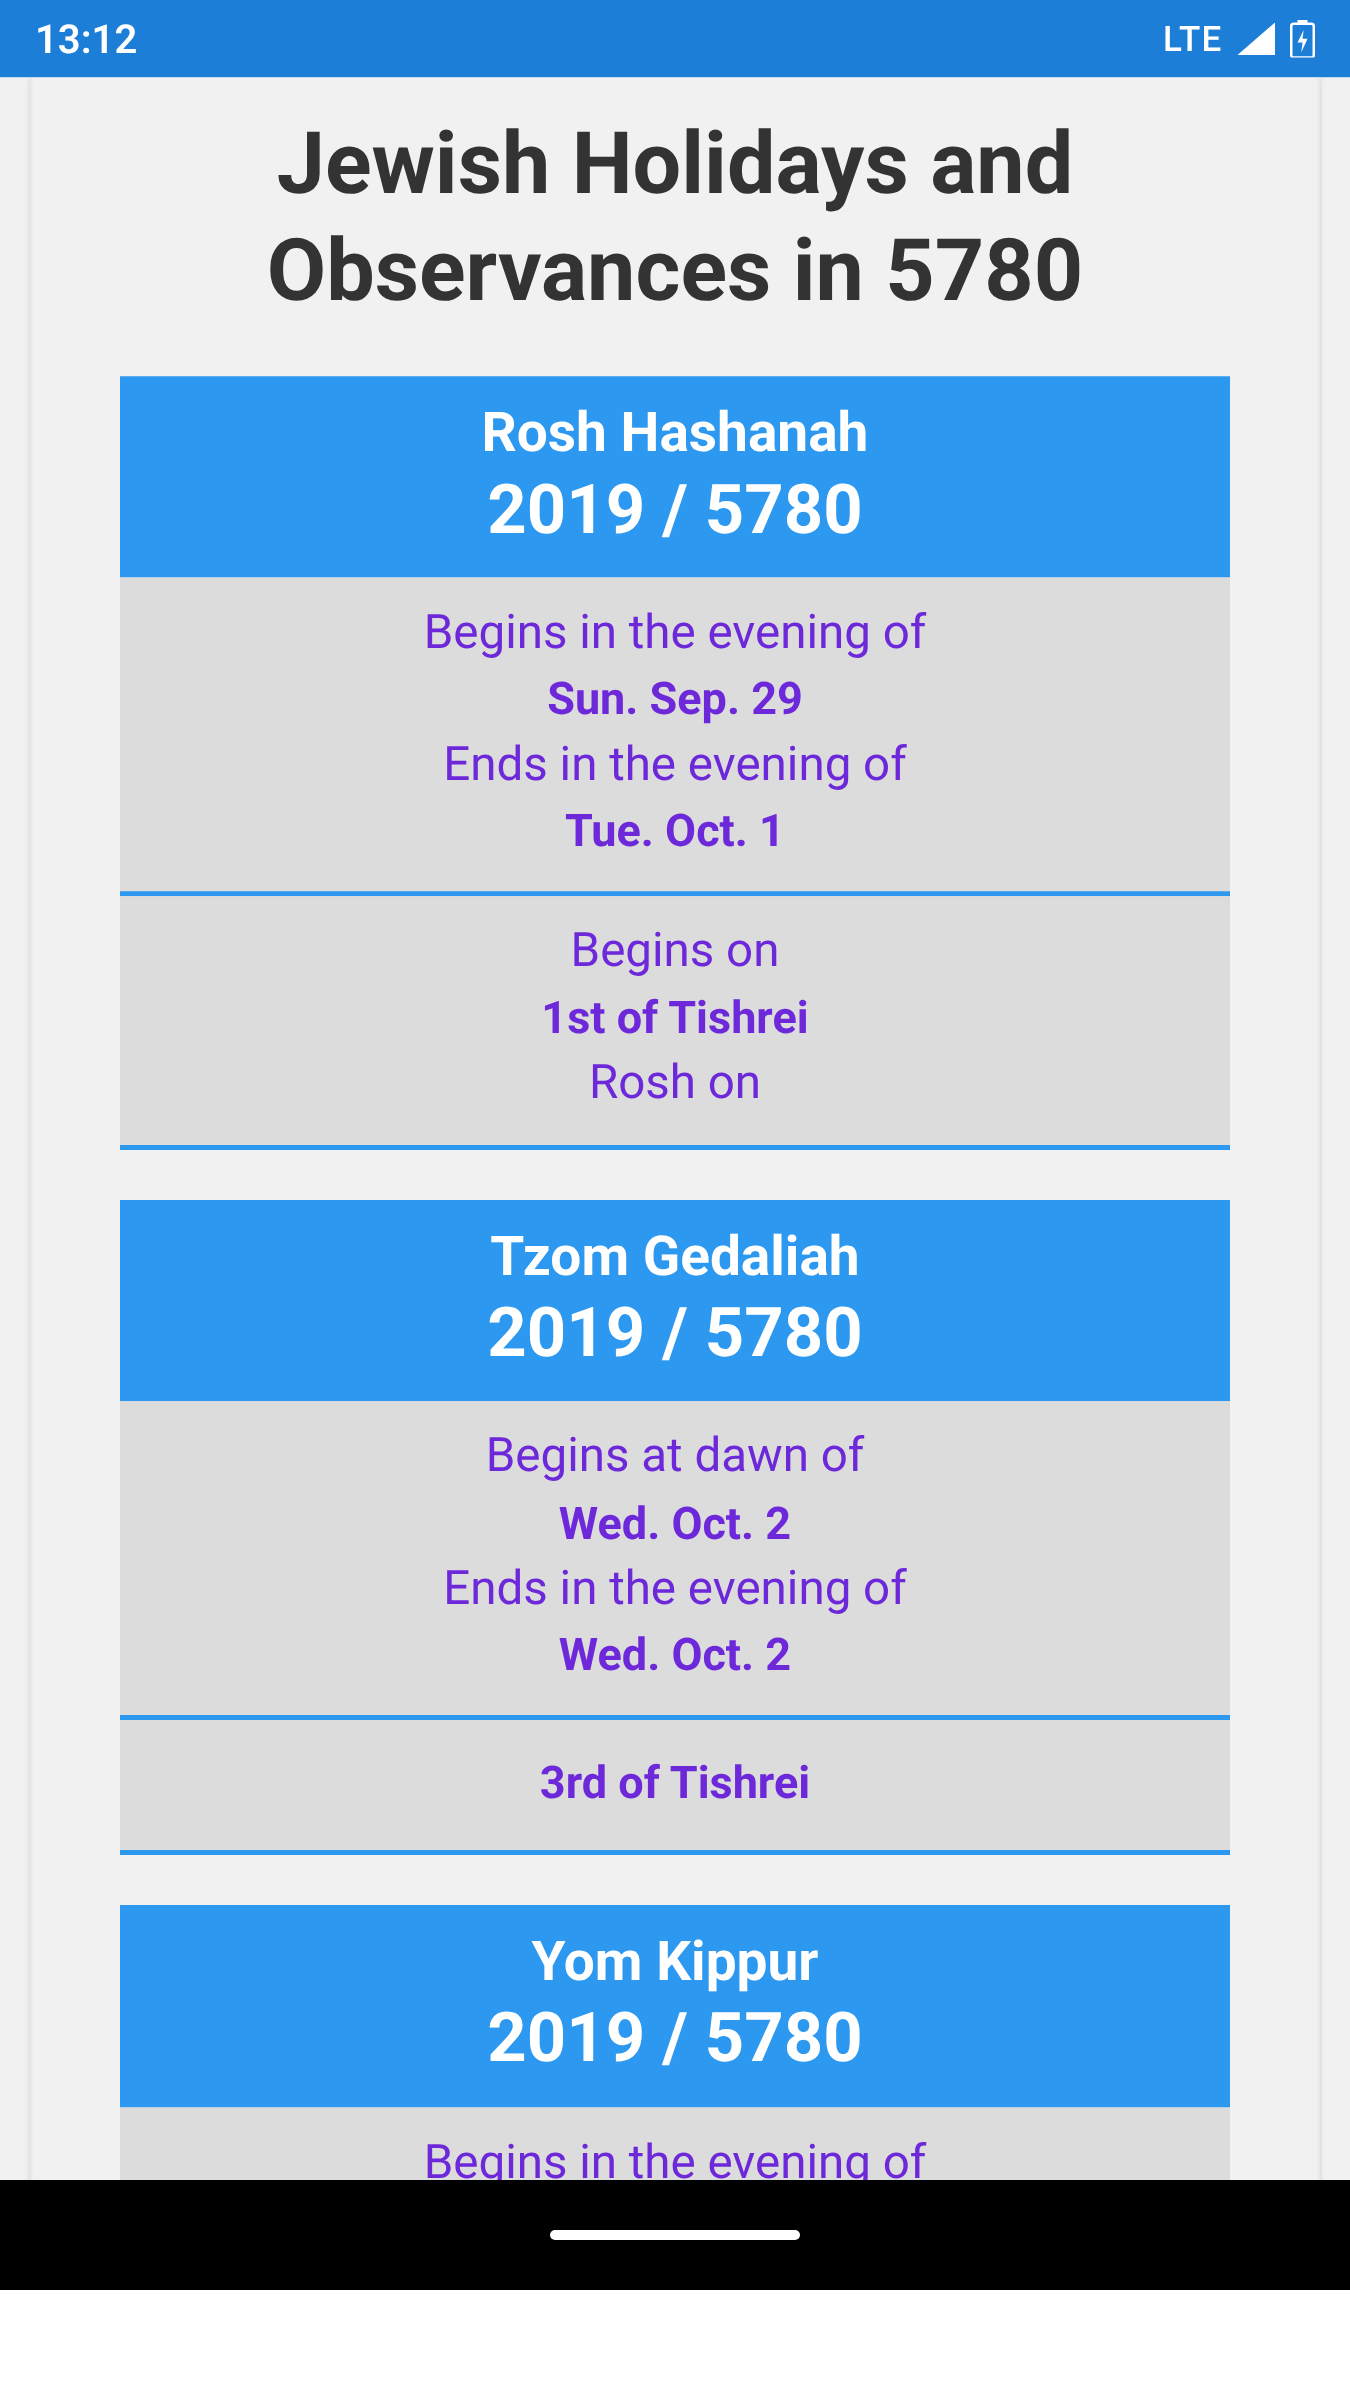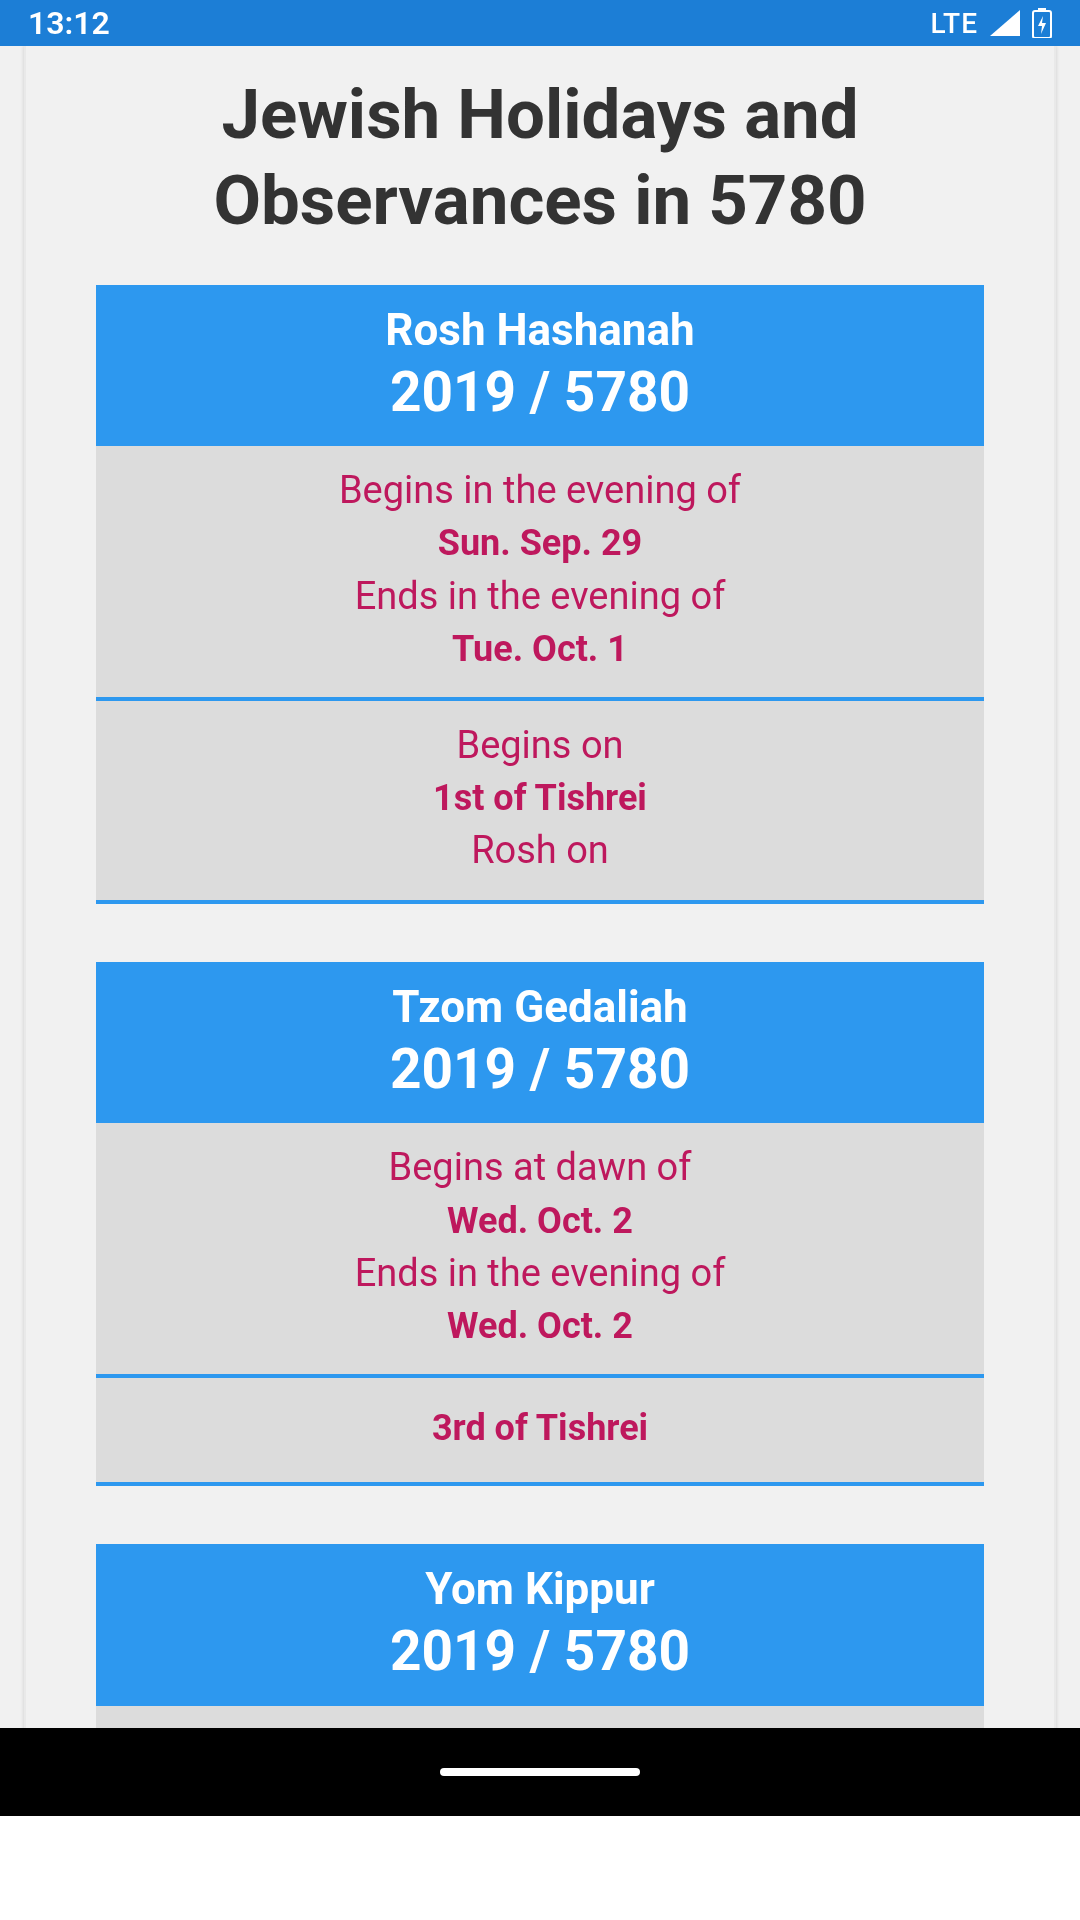--- a/index.html
+++ b/index.html
@@ -1,21 +1,21 @@
 <!DOCTYPE html>
 <html><head>
 <meta charset="utf-8">
 <style>
 * { margin: 0; padding: 0; box-sizing: border-box; }
 html, body { width: 1080px; height: 1920px; overflow: hidden; font-family: -apple-system, BlinkMacSystemFont, "Segoe UI", Roboto, "Helvetica Neue", Arial, sans-serif; }
 
 .status-bar {
   background: #1c7ed6;
   color: #fff;
-  height: 46px;
+  height: 62px;
   display: flex;
   align-items: center;
   justify-content: space-between;
   padding: 0 28px;
   font-size: 32px;
   font-weight: 600;
 }
 .status-right { display: flex; align-items: center; gap: 12px; }
 .status-right .lte { font-size: 28px; letter-spacing: 1px; font-weight: 500; }
 .status-right svg { display: block; }
@@ -37,35 +37,35 @@
   color: #333;
   font-weight: 700;
   font-size: 69px;
   text-align: center;
   padding: 26px 40px 40px 40px;
   line-height: 1.25;
 }
 
 .cards { padding: 0 72px; }
 
-.card { margin-bottom: 58px; }
+.card { margin-bottom: 40px; }
 
 .card-header {
   background: #2d98ef;
   color: #fff;
   text-align: center;
   padding: 18px 10px 20px 10px;
 }
 .card-header .h-name { font-size: 44px; font-weight: 700; line-height: 1.25; }
 .card-header .h-year { font-size: 55px; font-weight: 700; line-height: 1.25; }
 
 .card-body .section {
   background: #dcdcdc;
   text-align: center;
-  color: #be185d;
+  color: #6d28d9;
   padding: 18px 10px 22px 10px;
   border-bottom: 4px solid #2d98ef;
 }
 .card-body .line-label { font-size: 38px; font-weight: 400; line-height: 1.4; }
 .card-body .line-value { font-size: 36px; font-weight: 700; line-height: 1.45; }
 .card-body .single .line-value { padding: 6px 0; }
 
 .nav-bar {
   position: absolute;
   left: 0; right: 0; bottom: 0;

